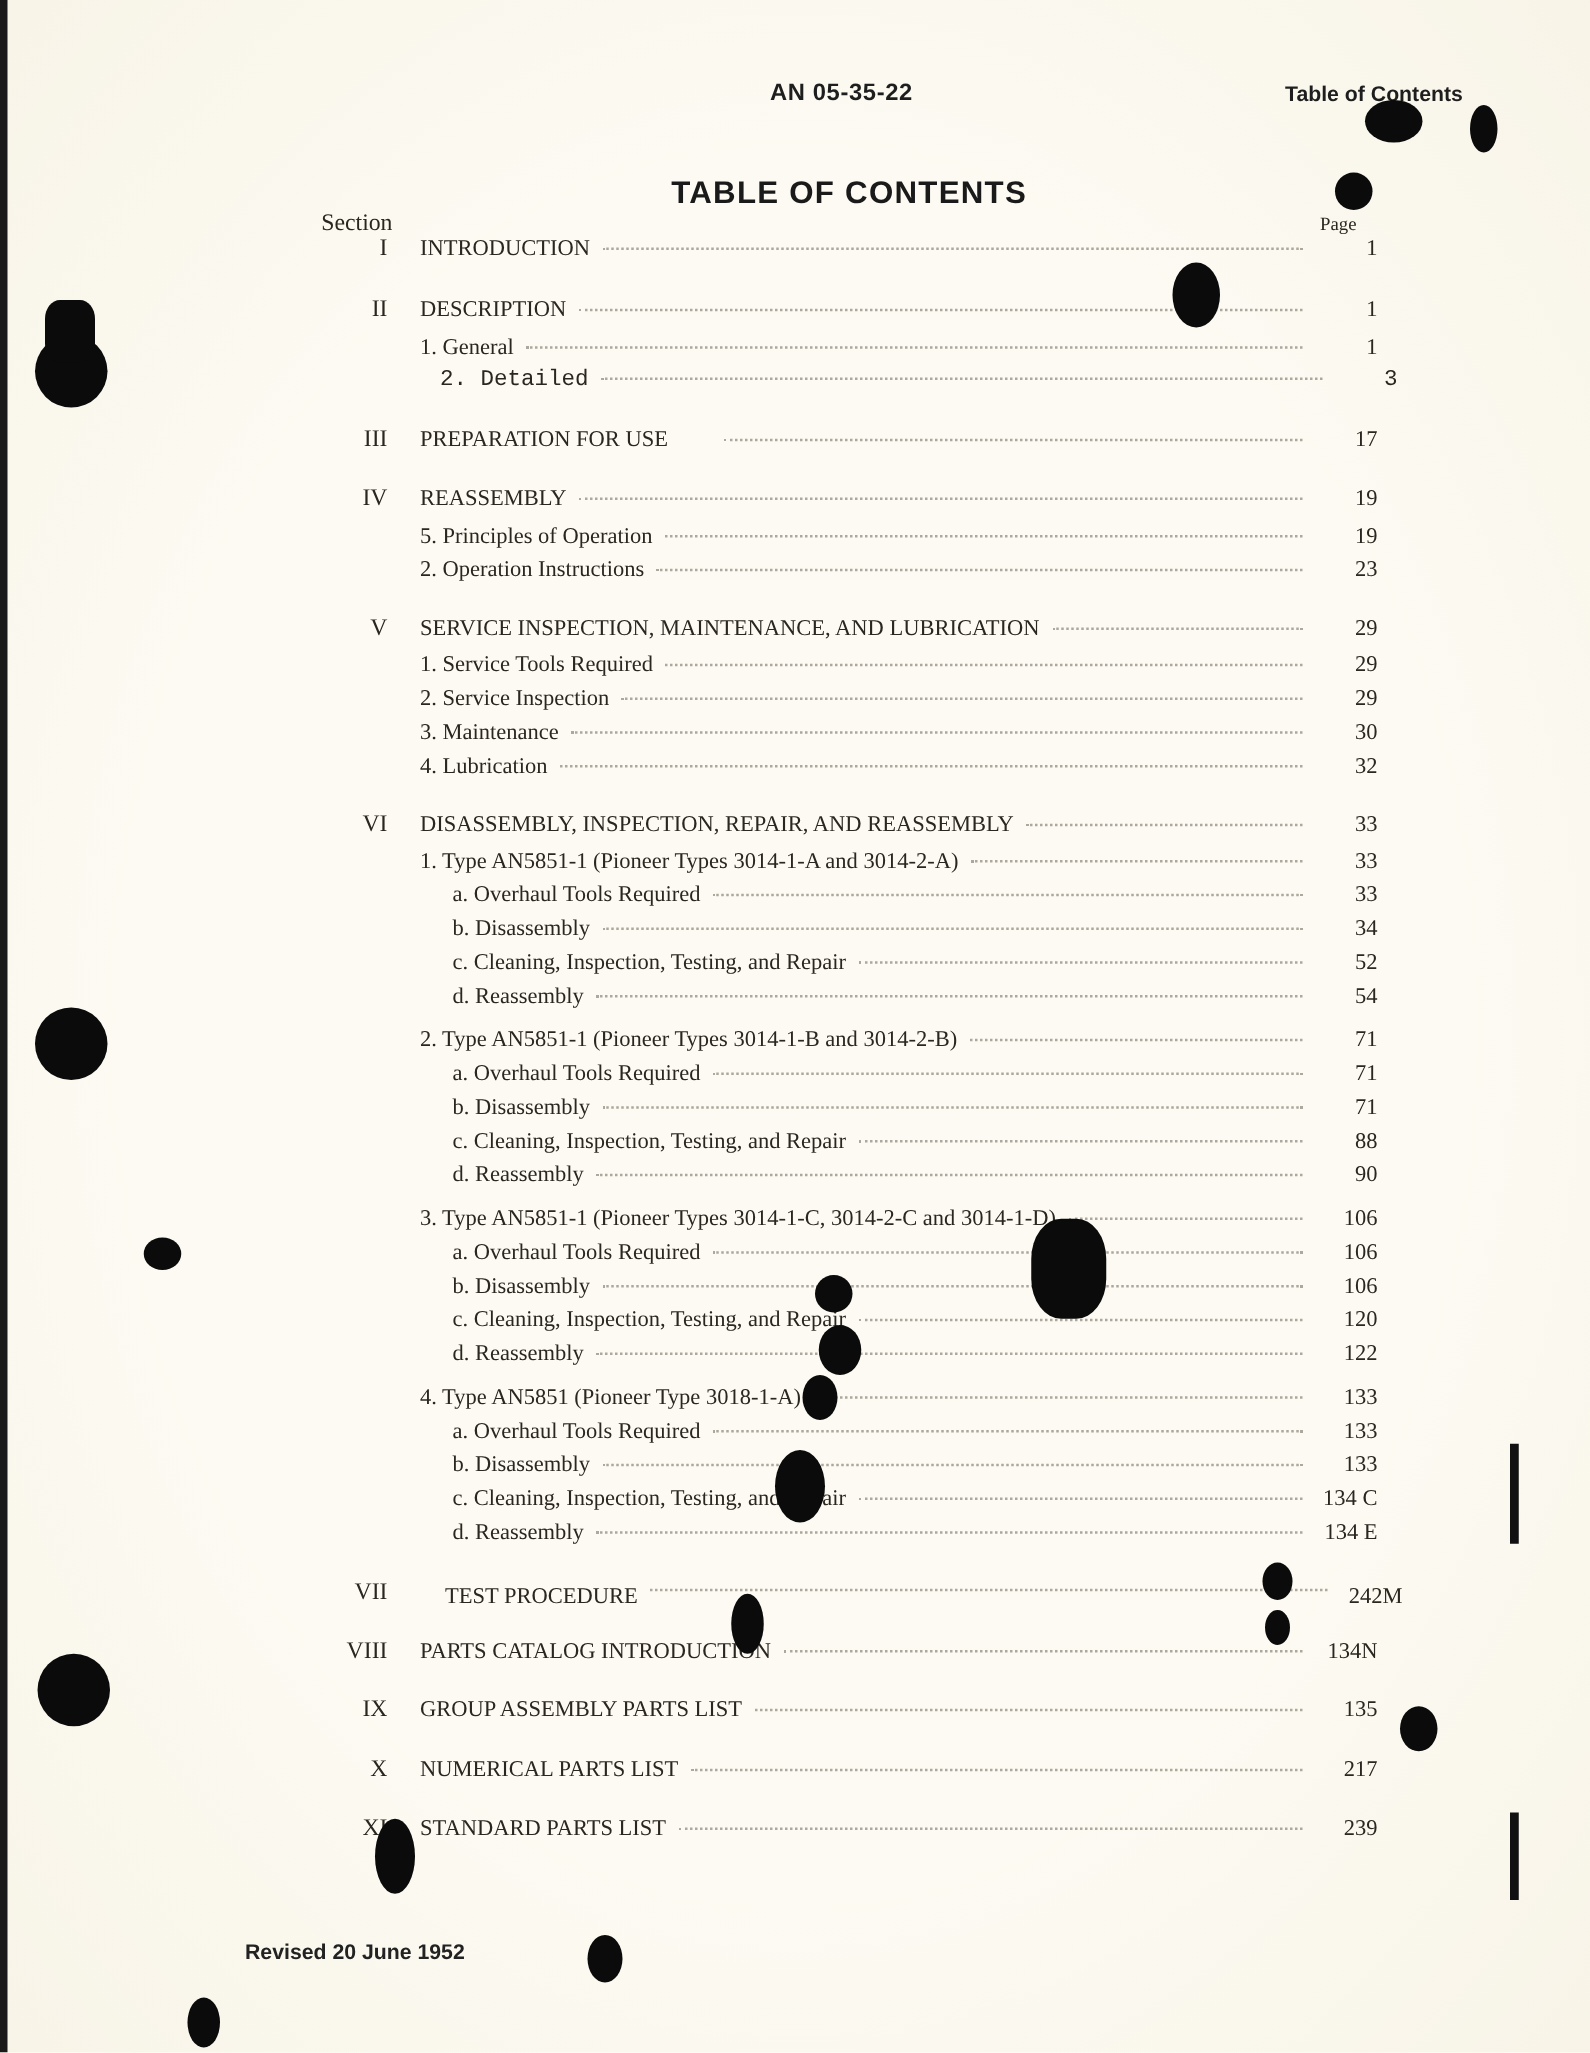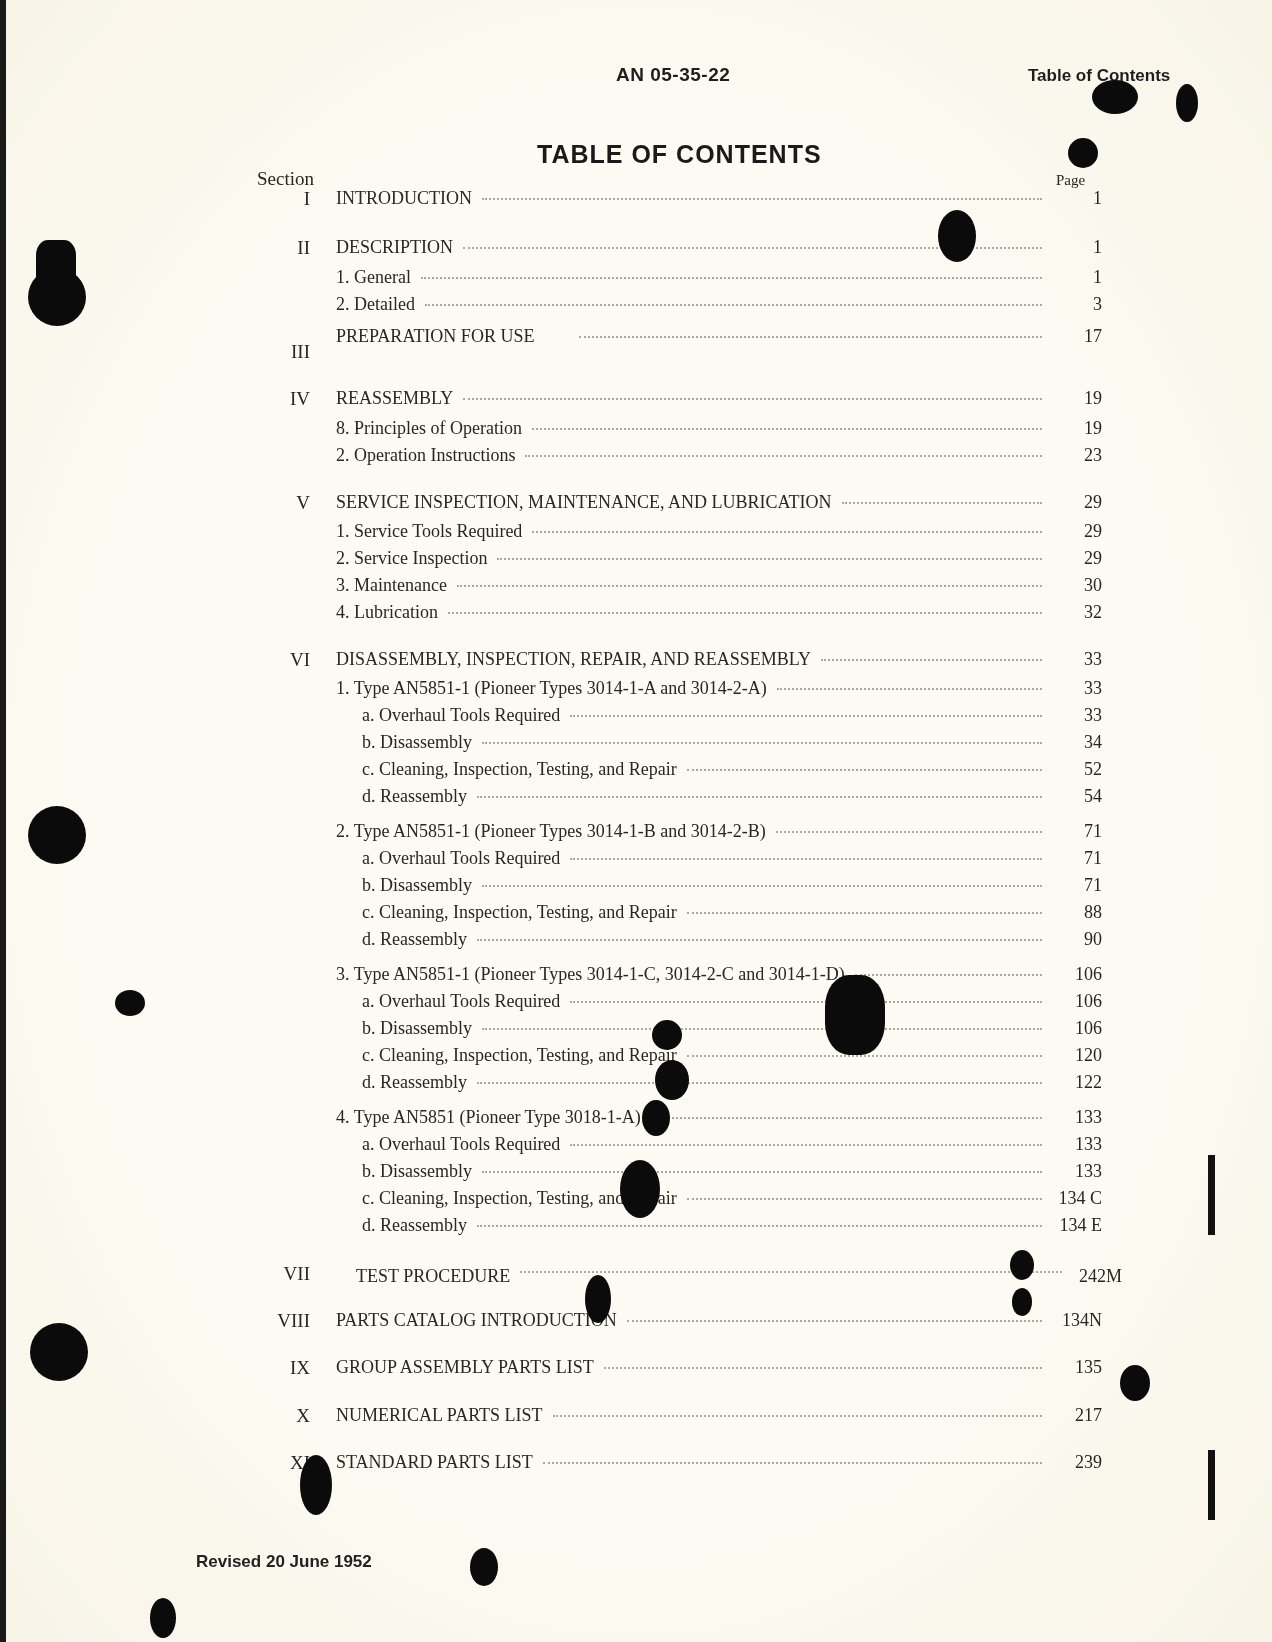--- a/index.html
+++ b/index.html
@@ -77,39 +77,39 @@
     <div class="row" style="left: 336px; top: 237px; width: 766px;">
       <span>DESCRIPTION</span>
       <span class="lead"></span>
       <span class="num">1</span>
     </div>
     <div class="row" style="left: 336px; top: 267px; width: 766px;">
       <span>1. General</span>
       <span class="lead"></span>
       <span class="num">1</span>
     </div>
-    <div class="row" style="left: 336px; top: 294px; width: 766px;">
+    <div class="row" style="left: 352px; top: 294px; width: 766px; font-family: Liberation Mono, monospace;">
       <span>2. Detailed</span>
       <span class="lead"></span>
       <span class="num">3</span>
     </div>
     <div class="roman" style="left: 250px; top: 341px;">III</div>
-    <div class="row" style="left: 336px; top: 326px; width: 766px; gap: 35px;">
+    <div class="row" style="left: 336px; top: 341px; width: 766px; gap: 35px;">
       <span>PREPARATION FOR USE</span>
       <span class="lead"></span>
       <span class="num">17</span>
     </div>
     <div class="roman" style="left: 250px; top: 388px;">IV</div>
     <div class="row" style="left: 336px; top: 388px; width: 766px;">
       <span>REASSEMBLY</span>
       <span class="lead"></span>
       <span class="num">19</span>
     </div>
     <div class="row" style="left: 336px; top: 418px; width: 766px;">
-      <span>8. Principles of Operation</span>
+      <span>5. Principles of Operation</span>
       <span class="lead"></span>
       <span class="num">19</span>
     </div>
     <div class="row" style="left: 336px; top: 445px; width: 766px;">
       <span>2. Operation Instructions</span>
       <span class="lead"></span>
       <span class="num">23</span>
     </div>
     <div class="roman" style="left: 250px; top: 492px;">V</div>
     <div class="row" style="left: 336px; top: 492px; width: 766px;">

